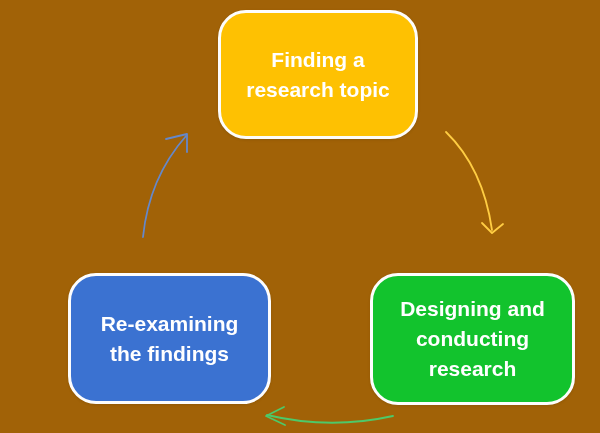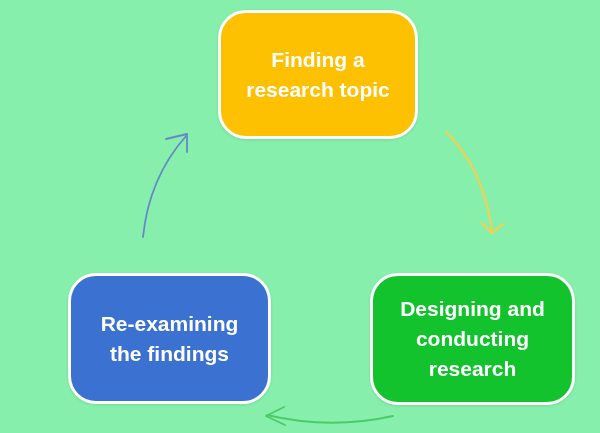--- a/index.html
+++ b/index.html
@@ -46,21 +46,21 @@
     display: block;
     width: 158px;
   }
   .node-top   { left: 218px; top: 10px;  width: 200px; height: 129px; }
   .node-right { left: 370px; top: 273px; width: 205px; height: 132px; }
   .node-left  { left: 68px;  top: 273px; width: 203px; height: 131px; }
 </style>
 </head>
 <body>
 
-<div class="canvas" style="background-color: #86efac;">
+<div class="canvas" style="background-color: #a16207;">
 
   <svg class="arrows-layer" viewBox="0 0 600 433">
     <g stroke="#FFCD43">
       <path d="M446,132 Q483,168 492,230"></path>
       <path d="M482,223 L492,233 L503,224"></path>
     </g>
     <g stroke="#4DC969">
       <path d="M393,416 Q330,430 267,415"></path>
       <path d="M284,407 L266,416 L285,425"></path>
     </g>

